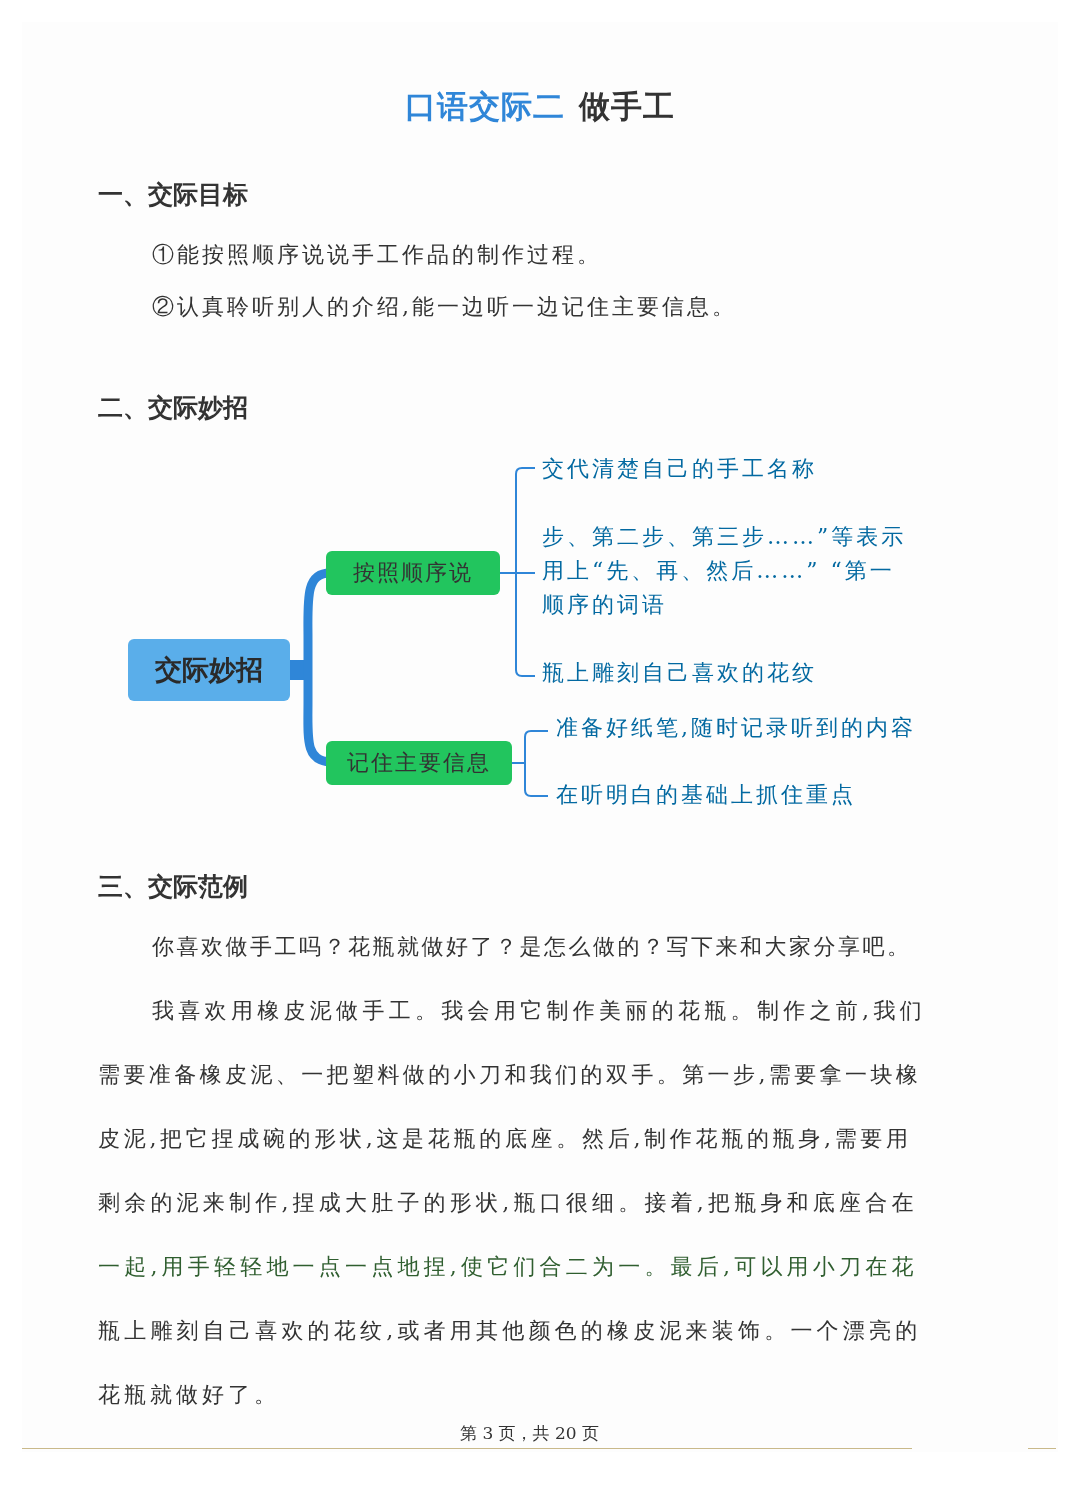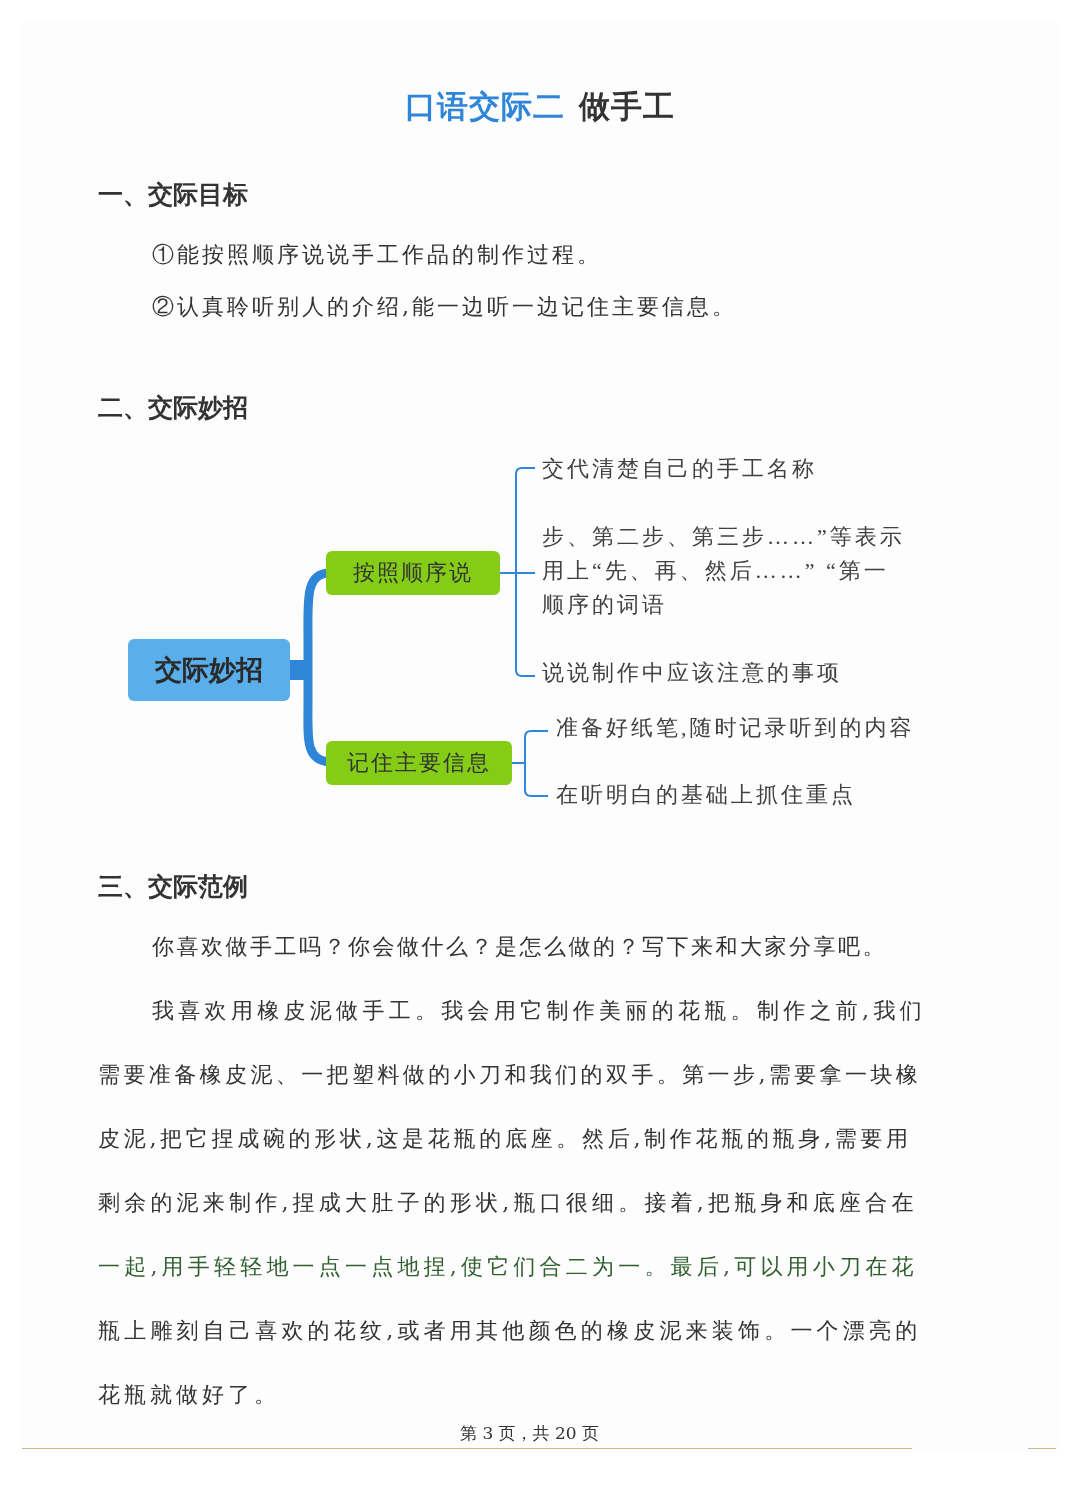--- a/index.html
+++ b/index.html
@@ -8,22 +8,22 @@
     font-family: "DejaVu Serif", "Liberation Serif", serif; color: #2a2a2a;
   }
   .page-edge { position: absolute; left: 22px; top: 22px; width: 1036px; height: 1430px; background: #fdfdfd; }
   .title { position: absolute; top: 86px; left: 0; width: 1080px; text-align: center; font-size: 31px; font-weight: bold; letter-spacing: 1px; }
   .title .blue { color: #2f86d8; font-family: "DejaVu Sans", sans-serif; }
   .title .dark { color: #333; margin-left: 14px; font-family: Liberation Serif, serif; }
   .h2 { position: absolute; left: 98px; font-size: 25px; font-weight: bold; color: #333; font-family: "DejaVu Sans", sans-serif; text-align: center; }
   .goal { position: absolute; left: 152px; font-size: 22px; letter-spacing: 3px; color: #333; }
   .node { position: absolute; border-radius: 6px; display: flex; align-items: center; justify-content: center; color: #333; }
   .node.root { left: 128px; top: 639px; width: 162px; height: 62px; background: #5aaeea; font-size: 27px; font-weight: bold; font-family: "DejaVu Sans", sans-serif; color: #2a2a2a; }
-  .node.sub { background: #84cc16; font-size: 22px; letter-spacing: 2px; }
-  .leaf { position: absolute; font-size: 22px; letter-spacing: 3px; color: #404040; line-height: 34px; font-family: Liberation Serif, serif; }
+  .node.sub { background: #22c55e; font-size: 22px; letter-spacing: 2px; }
+  .leaf { position: absolute; font-size: 22px; letter-spacing: 3px; color: #0369a1; line-height: 34px; }
   svg.lines { position: absolute; left: 0; top: 0; }
   .para-line { position: absolute; left: 98px; font-size: 22px; color: #333; letter-spacing: 4px; white-space: nowrap; }
   .green { color: #2f5e2f; }
   .footer { position: absolute; top: 1422px; left: 460px; font-size: 17px; color: #333; }
   .footer-rule { position: absolute; top: 1448px; left: 22px; width: 890px; height: 1px; background: #c9b98a; }
   .footer-rule2 { position: absolute; top: 1448px; left: 1028px; width: 28px; height: 1px; background: #c9b98a; }
 </style>
 </head>
 <body>
 
@@ -55,26 +55,26 @@
 <div class="node root">交际妙招</div>
 <div class="node sub" style="left:326px; top:551px; width:174px; height:44px;">按照顺序说</div>
 <div class="node sub" style="left:326px; top:741px; width:186px; height:44px;">记住主要信息</div>
 
 <div class="leaf" style="left:542px; top:452px;">交代清楚自己的手工名称</div>
 <div class="leaf" style="left:542px; top:520px; white-space:nowrap;">
   <div>步、第二步、第三步……”等表示</div>
   <div>用上“先、再、然后……” “第一</div>
   <div>顺序的词语</div>
 </div>
-<div class="leaf" style="left:542px; top:656px;">说说制作中应该注意的事项</div>
+<div class="leaf" style="left:542px; top:656px;">瓶上雕刻自己喜欢的花纹</div>
 <div class="leaf" style="left:556px; top:711px;">准备好纸笔,随时记录听到的内容</div>
 <div class="leaf" style="left:556px; top:778px;">在听明白的基础上抓住重点</div>
 
 <div class="h2" style="top:870px;">三、交际范例</div>
-<div class="para-line" style="left:152px; top:932px; letter-spacing:2.5px;">你喜欢做手工吗？你会做什么？是怎么做的？写下来和大家分享吧。</div>
+<div class="para-line" style="left:152px; top:932px; letter-spacing:2.5px;">你喜欢做手工吗？花瓶就做好了？是怎么做的？写下来和大家分享吧。</div>
 
 <div class="para-line" style="left:152px; top:996px; letter-spacing:4.3px;">我喜欢用橡皮泥做手工。我会用它制作美丽的花瓶。制作之前,我们</div>
 <div class="para-line" style="top:1060px; letter-spacing:3.4px;">需要准备橡皮泥、一把塑料做的小刀和我们的双手。第一步,需要拿一块橡</div>
 <div class="para-line" style="top:1124px; letter-spacing:3.7px;">皮泥,把它捏成碗的形状,这是花瓶的底座。然后,制作花瓶的瓶身,需要用</div>
 <div class="para-line" style="top:1188px; letter-spacing:4.2px;text-align:right;">剩余的泥来制作,捏成大肚子的形状,瓶口很细。接着,把瓶身和底座合在</div>
 <div class="para-line green" style="top:1252px; letter-spacing:4.2px;">一起,用手轻轻地一点一点地捏,使它们合二为一。最后,可以用小刀在花</div>
 <div class="para-line" style="top:1316px; letter-spacing:4.2px;">瓶上雕刻自己喜欢的花纹,或者用其他颜色的橡皮泥来装饰。一个漂亮的</div>
 <div class="para-line" style="top:1380px;">花瓶就做好了。</div>
 
 <div class="footer">第 3 页，共 20 页</div>

